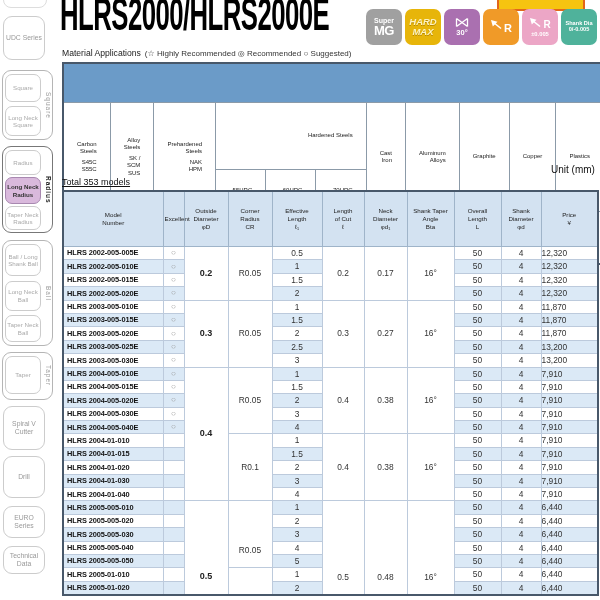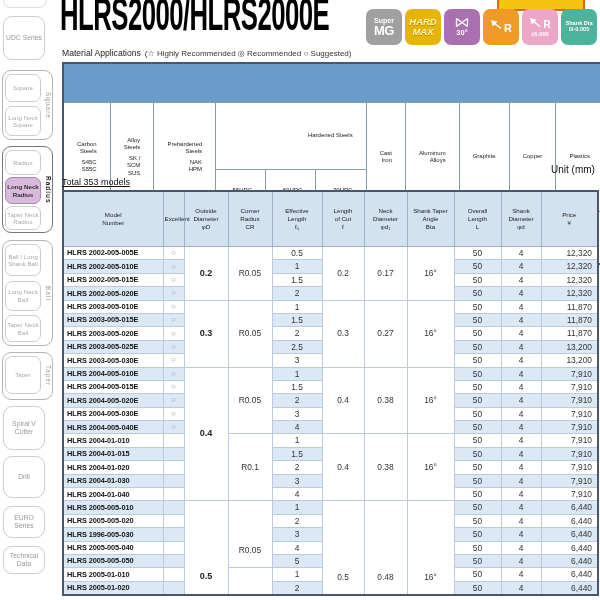--- a/index.html
+++ b/index.html
@@ -59,21 +59,21 @@
 
   
   .total{position:absolute;left:62px;top:177px;font-size:9px;color:#111;text-decoration:underline;}
   .unit{position:absolute;left:551px;top:164px;font-size:10px;color:#111;}
   #main-table{position:absolute;left:62px;top:190px;border-collapse:collapse;border:2px solid #48586a;table-layout:fixed;width:535px;}
   #main-table th{background:#d3e2f1;font-size:6.2px;font-weight:normal;color:#222;border:1px solid #9fb4c9;
                  height:54px;white-space:pre-line;vertical-align:middle;padding:0 1px;line-height:1.3;text-align:center;}
   #main-table td{border:1px solid #bccadc;font-size:8.4px;color:#333;text-align:center;height:12.4px;
                  padding:0;line-height:1;vertical-align:middle;background:#fff;}
   #main-table td.model{text-align:left;padding-left:3px;font-weight:bold;font-size:7.4px;color:#111;letter-spacing:-0.1px;}
-  #main-table td.price{text-align:right;padding-right:5px;}
+  #main-table td.price{text-align:left;padding-right:5px;}
   #main-table td.exc{color:#999;font-size:8px;}
   #main-table td.dia{font-weight:bold;font-size:9px;color:#222;}
   #main-table tbody tr:nth-child(even) td.s{background:#dbe9f6;}
   #main-table td.low{vertical-align:bottom;padding-bottom:13px;}
 </style>
 </head>
 <body>
 
 <div class="page" data-name="catalog-page">
   <div id="sidebar" data-name="sidebar">
@@ -529,21 +529,21 @@
         </tr>
         <tr data-name="table-row">
           <td class="s model" data-name="model-cell">HLRS 2005-005-020</td>
           <td class="s exc" data-name="excellent-cell"></td>
           <td class="s len" data-name="effective-length-cell">2</td>
           <td class="s" data-name="overall-length-cell">50</td>
           <td class="s" data-name="shank-diameter-cell">4</td>
           <td class="s price" data-name="price-cell">6,440</td>
         </tr>
         <tr data-name="table-row">
-          <td class="s model" data-name="model-cell">HLRS 1996-005-030</td>
+          <td class="s model" data-name="model-cell">HLRS 2005-005-030</td>
           <td class="s exc" data-name="excellent-cell"></td>
           <td class="s len" data-name="effective-length-cell">3</td>
           <td class="s" data-name="overall-length-cell">50</td>
           <td class="s" data-name="shank-diameter-cell">4</td>
           <td class="s price" data-name="price-cell">6,440</td>
         </tr>
         <tr data-name="table-row">
           <td class="s model" data-name="model-cell">HLRS 2005-005-040</td>
           <td class="s exc" data-name="excellent-cell"></td>
           <td class="s len" data-name="effective-length-cell">4</td>

